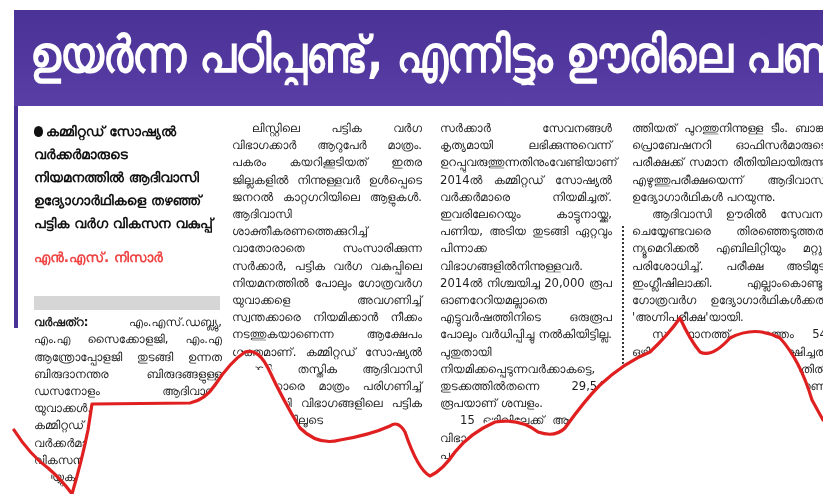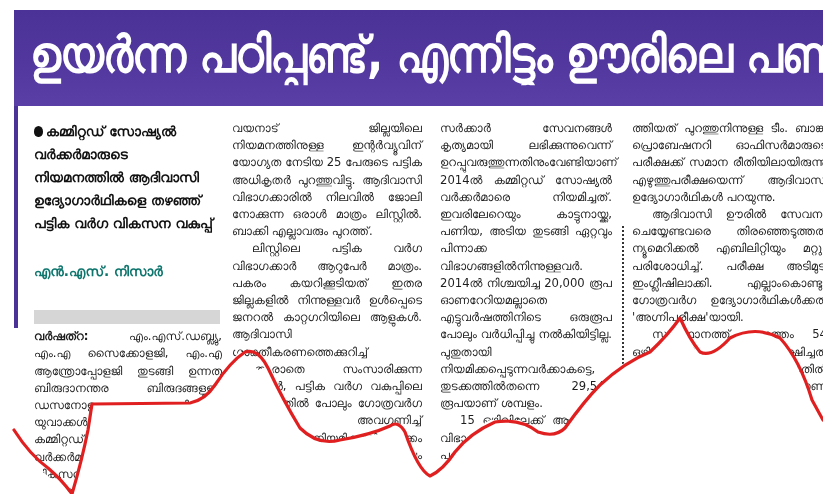--- a/index.html
+++ b/index.html
@@ -46,21 +46,21 @@
     }
     .kicker {
       font-weight: bold; font-size: 13.6px; line-height: 23px; color: #111;
       text-align: left;
     }
     .kicker .bullet {
       display: inline-block; width: 9px; height: 11px; border-radius: 50% 50% 45% 45%;
       background: #111; margin-right: 3px; vertical-align: -1px;
     }
     .byline {
-      font-weight: bold; font-size: 13.6px; margin-top: 28px; color: #0f766e;
+      font-weight: bold; font-size: 13.6px; margin-top: 14px; color: #ef4444;
     }
     .gray-strip {
       width: 186px; height: 14px; background: #d6d6d6; margin: 30px 0 4px 0;
     }
     .dateline { font-weight: bold; }
     .tear-svg { position: absolute; left: 0; top: 0; width: 823px; height: 494px; pointer-events: none; }
   </style>
 </head>
 <body>
 
@@ -78,21 +78,20 @@
       <div class="kicker">
         <span class="bullet"></span><span>കമ്മിറ്റഡ് സോഷ്യൽ വർക്കർമാരുടെ നിയമനത്തിൽ ആദിവാസി ഉദ്യോഗാർഥികളെ തഴഞ്ഞ് പട്ടിക വർഗ വികസന വകുപ്പ്</span>
       </div>
       <div class="byline">എൻ.എസ്. നിസാർ</div>
       <div class="gray-strip"></div>
       <p><span class="dateline">വർഷത്റ:</span> <span>എം.എസ്.ഡബ്ല്യു, എം.എ സൈക്കോളജി, എം.എ ആന്ത്രോപ്പോളജി തുടങ്ങി ഉന്നത ബിരുദാനന്തര ബിരുദങ്ങളുള്ള ഡസനോളം ആദിവാസി യുവാക്കൾ. എട്ടുവർഷമായി കമ്മിറ്റഡ് സോഷ്യൽ വർക്കർമാരായി പട്ടിക വർഗ വികസന വകുപ്പിന് കീഴിൽ ജോലി ചെയ്യുകയായിരുന്നു അവർ.</span></p>
       <p class="indent">ഈ വരുന്ന മാർച്ച് മുതൽ അവ ജോലിയിൽ പകരം പു തിനാ</p>
     </div>
 
     <div class="col col2">
-      <p>വയനാട് ജില്ലയിലെ നിയമനത്തിനുള്ള ഇന്റർവ്യൂവിന് യോഗ്യത നേടിയ 25 പേരുടെ പട്ടിക അധികൃതർ പുറത്തുവിട്ടു. ആദിവാസി വിഭാഗക്കാരിൽ നിലവിൽ ജോലി നോക്കുന്ന ഒരാൾ മാത്രം ലിസ്റ്റിൽ. ബാക്കി എല്ലാവരും പുറത്ത്.</p>
       <p class="indent">ലിസ്റ്റിലെ പട്ടിക വർഗ വിഭാഗക്കാർ ആറുപേർ മാത്രം. പകരം കയറിക്കൂടിയത് ഇതര ജില്ലകളിൽ നിന്നുള്ളവർ ഉൾപ്പെടെ ജനറൽ കാറ്റഗറിയിലെ ആളുകൾ. ആദിവാസി ശാക്തീകരണത്തെക്കുറിച്ച് വാതോരാതെ സംസാരിക്കുന്ന സർക്കാർ, പട്ടിക വർഗ വകുപ്പിലെ നിയമനത്തിൽ പോലും ഗോത്രവർഗ യുവാക്കളെ അവഗണിച്ച് സ്വന്തക്കാരെ നിയമിക്കാൻ നീക്കം നടത്തുകയാണെന്ന ആക്ഷേപം ശക്തമാണ്. കമ്മിറ്റഡ് സോഷ്യൽ വർക്കർ തസ്തിക ആദിവാസി വിഭാഗക്കാരെ മാത്രം പരിഗണിച്ച് ആദിവാസി വിഭാഗങ്ങളിലെ പട്ടിക വർഗ വകുപ്പിലൂടെ</p>
     </div>
 
     <div class="col col3">
       <p>സർക്കാർ സേവനങ്ങൾ കൃത്യമായി ലഭിക്കുന്നുവെന്ന് ഉറപ്പുവരുത്തുന്നതിനുംവേണ്ടിയാണ് 2014ൽ കമ്മിറ്റഡ് സോഷ്യൽ വർക്കർമാരെ നിയമിച്ചത്. ഇവരിലേറെയും കാട്ടുനായ്ക്ക, പണിയ, അടിയ തുടങ്ങി ഏറ്റവും പിന്നാക്ക വിഭാഗങ്ങളിൽനിന്നുള്ളവർ. 2014ൽ നിശ്ചയിച്ച 20,000 രൂപ ഓണറേറിയമല്ലാതെ എട്ടുവർഷത്തിനിടെ ഒരുരൂപ പോലും വർധിപ്പിച്ചു നൽകിയിട്ടില്ല. പുതുതായി നിയമിക്കപ്പെടുന്നവർക്കാകട്ടെ, തുടക്കത്തിൽതന്നെ 29,540 രൂപയാണ് ശമ്പളം.</p>
       <p class="indent">15 ഒഴിവിലേക്ക് ആദിവാസി വിഭാഗക്കാരിൽനിന്നുമാത്രം പരീക്ഷയെഴുതിയത് 40 പേർ. പുതിയ നിയമനത്തിനുള്ള പരീക്ഷ നിലവിലുള്ളവർ മിക്കവരും എഴുതിയിട്ടുണ്ട്. എന്നാൽ, ഒരാളൊഴികെ എല്ലാവരും 'തോറ്റുപോയി'. പട്ടികവർഗക്കാർക്ക് മുൻഗണന നൽകുമെന്ന് വിജ്ഞാപനത്തിലുണ്ടായിരുന്നു</p>
     </div>
 
     <div class="col-divider" style="left:622px;"></div>
 

